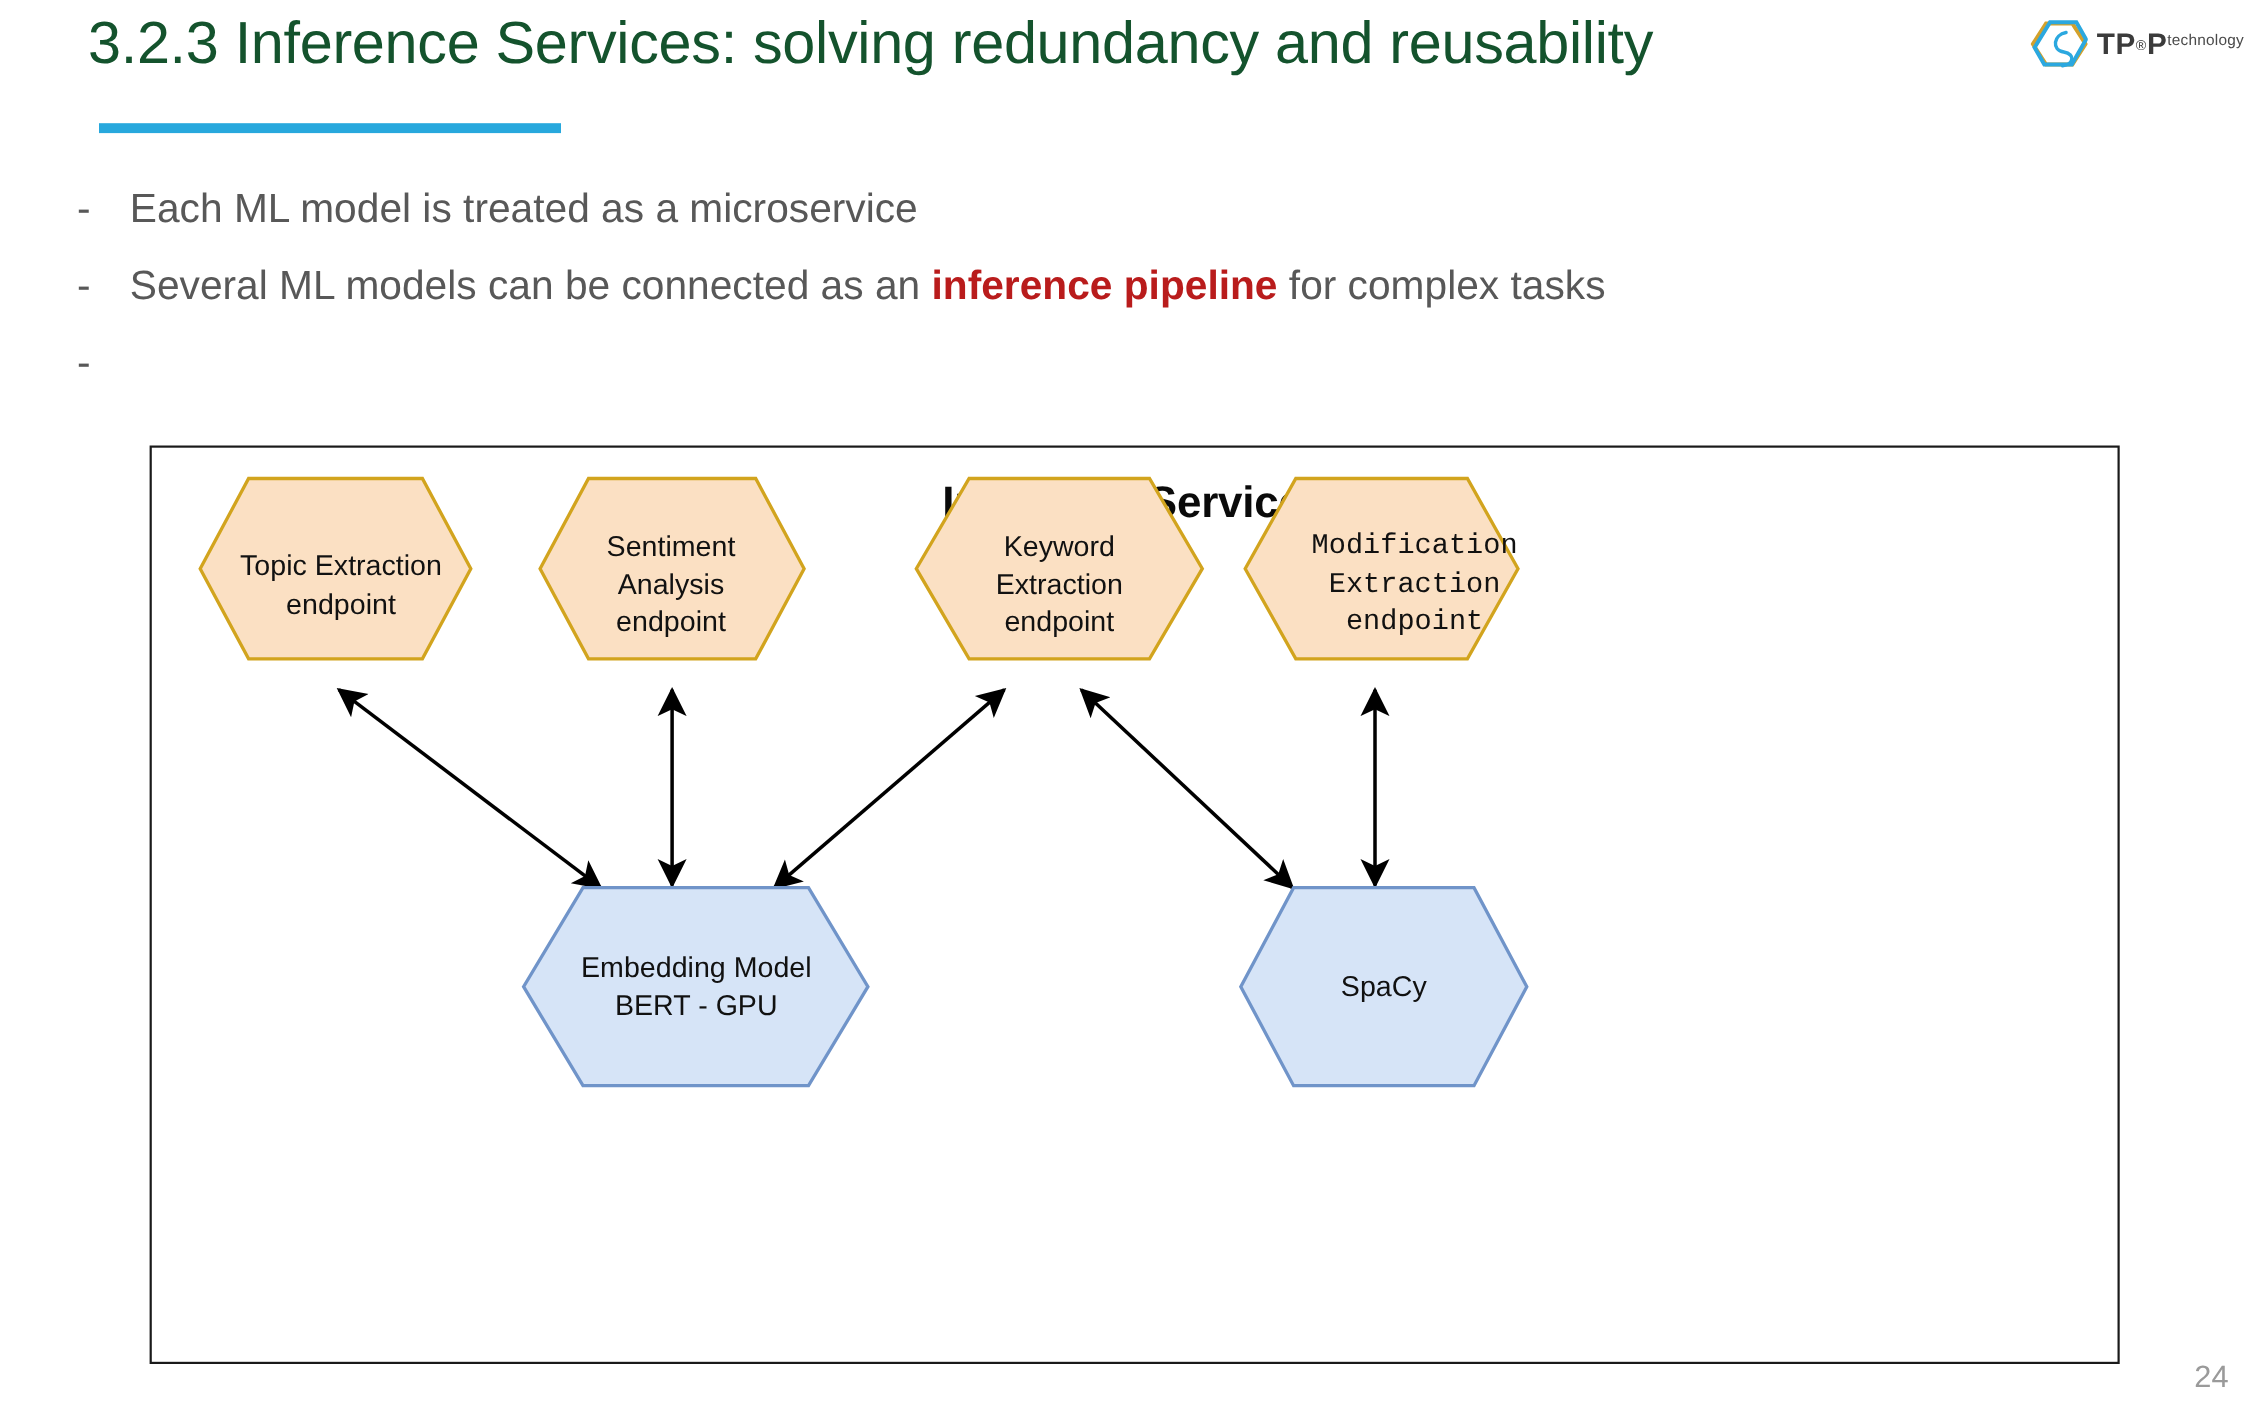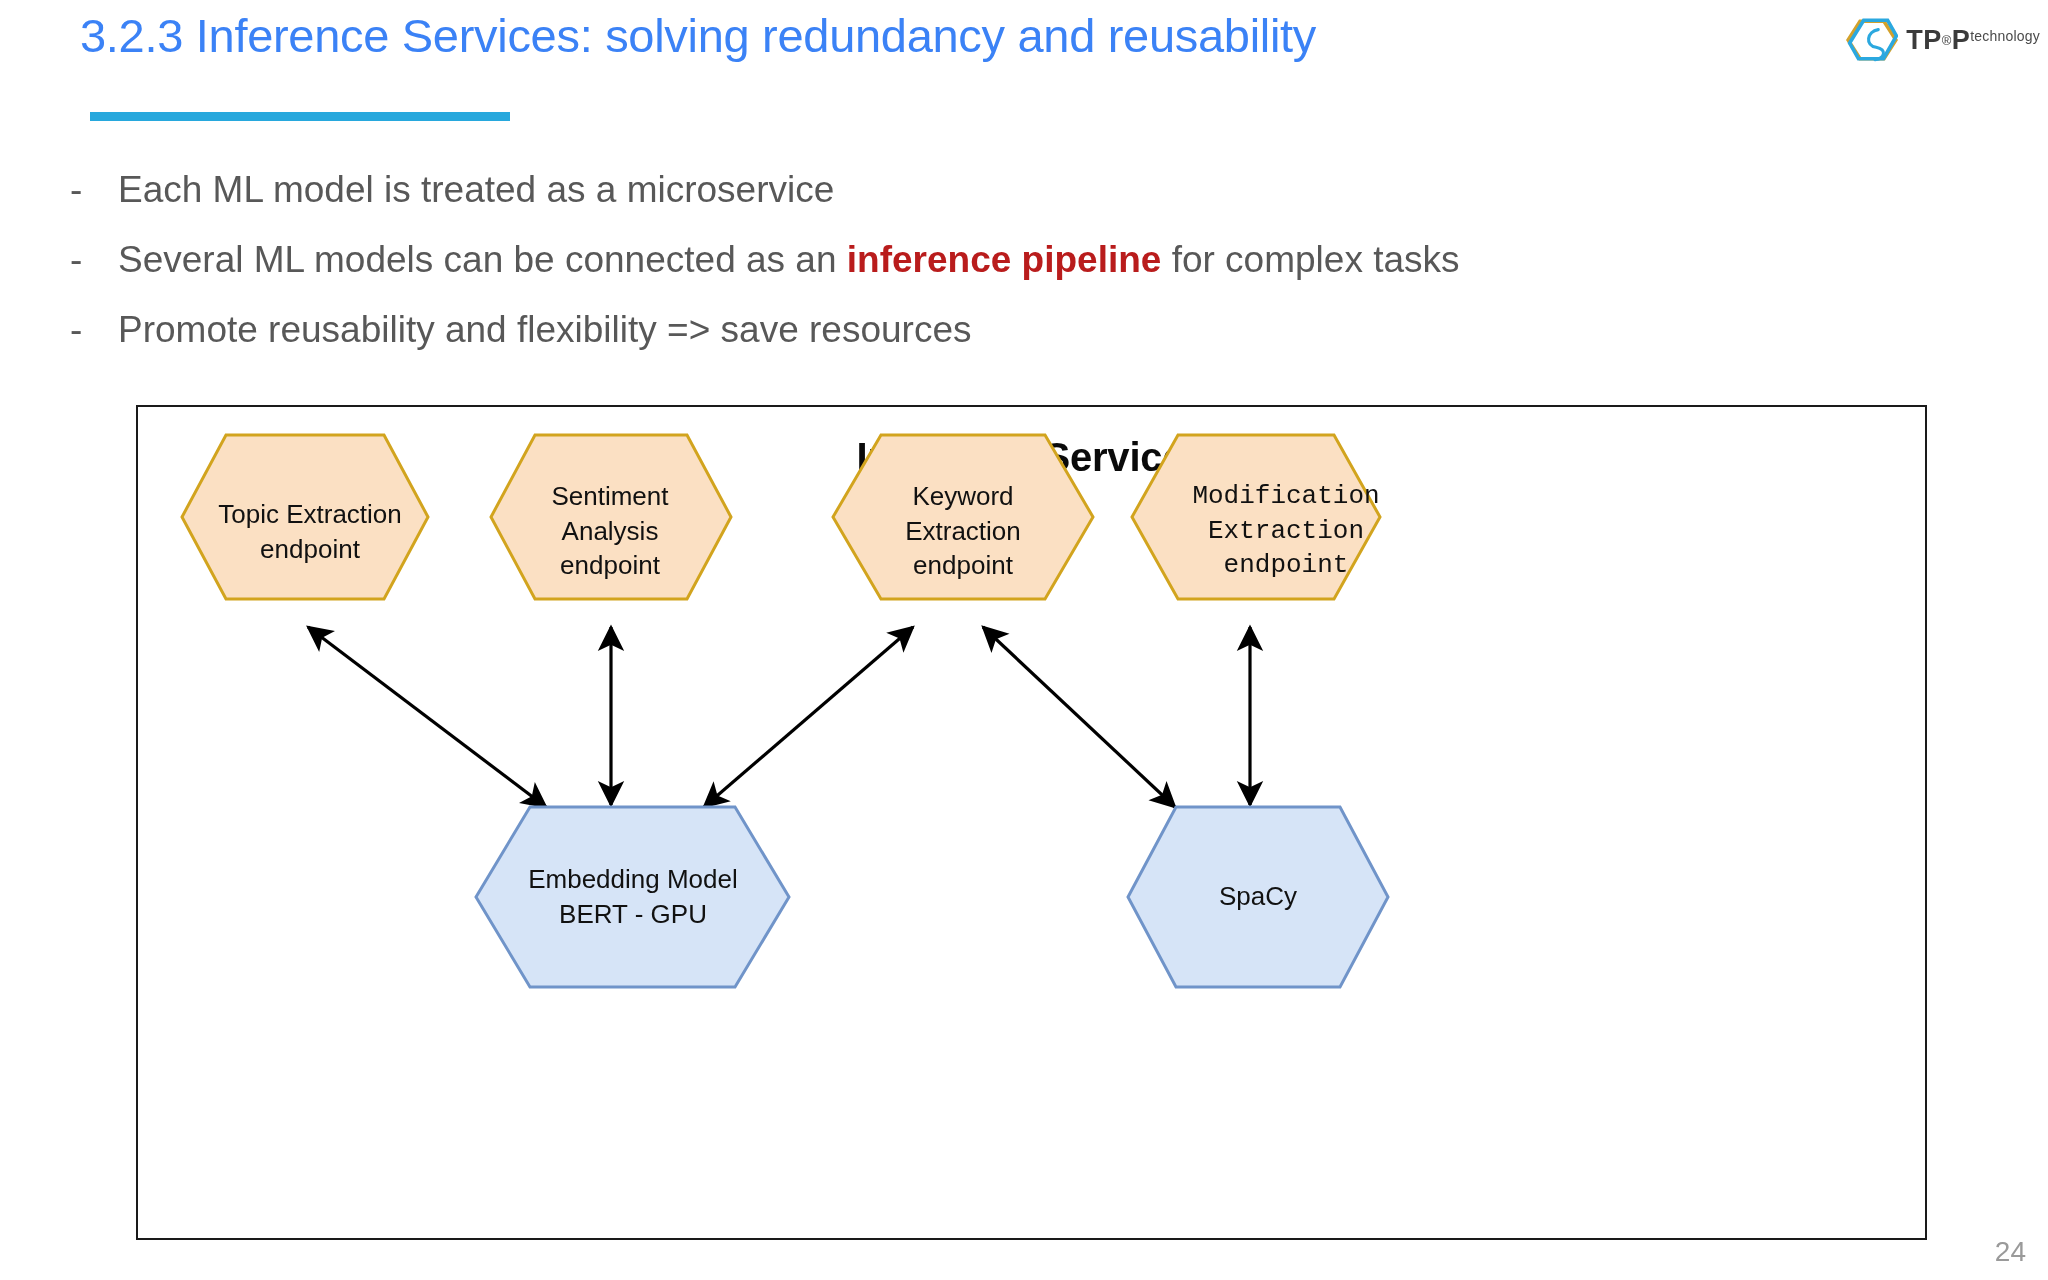--- a/index.html
+++ b/index.html
@@ -13,22 +13,22 @@
     position: relative;
     overflow: hidden;
     font-family: "Liberation Sans", sans-serif;
   }
 
   
   #slide-title {
     position: absolute;
     left: 80px;
     top: 8px;
-    font-size: 47px;
-    color: #3b82f6;
+    font-size: 54px;
+    color: #14532d;
     font-weight: 400;
     letter-spacing: -0.3px;
     white-space: nowrap;
   }
   #title-underline {
     position: absolute;
     left: 90px;
     top: 112px;
     width: 420px;
     height: 9px;
@@ -156,21 +156,20 @@
     <span class="bullet-text"><span>Each ML model is treated as a microservice</span></span>
   </div>
 
   <div class="bullet">
     <span class="bullet-dash">-</span>
     <span class="bullet-text"><span>Several ML models can be connected as an </span><b>inference pipeline</b><span> for complex tasks</span></span>
   </div>
 
   <div class="bullet">
     <span class="bullet-dash">-</span>
-    <span class="bullet-text"><span>Promote reusability and flexibility =&gt; save resources</span></span>
   </div>
 
 </div>
 
 <div id="diagram-frame">
   <div id="diagram-title">Inference Services</div>
 
   <svg id="diagram-svg" viewBox="0 0 1791 835">
     <defs>
       <marker id="arrEnd" viewBox="0 0 12 12" refX="10" refY="6" markerWidth="9" markerHeight="9" orient="auto-start-reverse">

